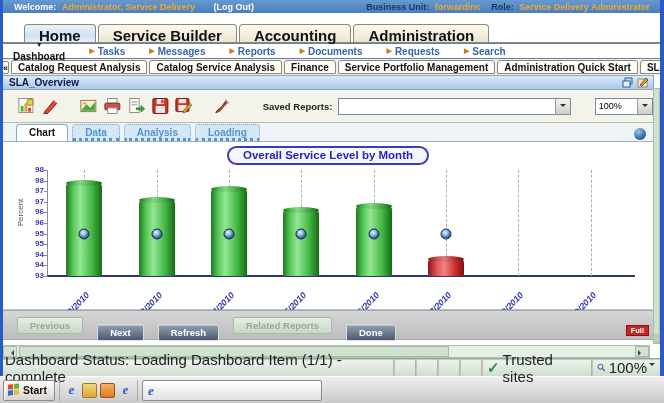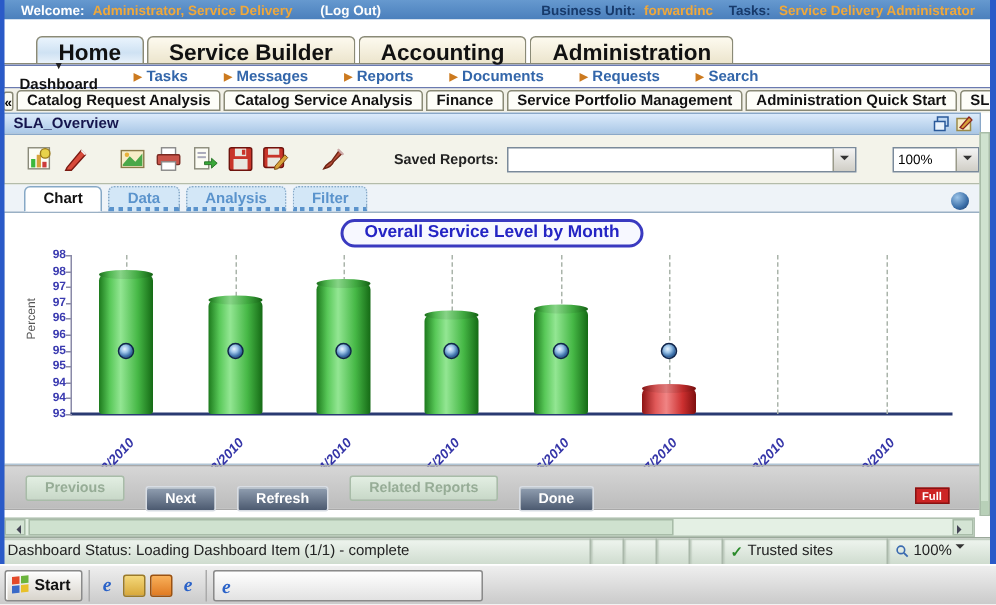--- a/index.html
+++ b/index.html
@@ -70,33 +70,33 @@
   .bar.red { background:linear-gradient(90deg,#8e1414 0%,#e05858 25%,#f08484 45%,#cc3030 75%,#7e0e0e 100%); }
   .bar::before { content:''; position:absolute; top:-3px; left:0; right:0; height:6px; border-radius:50%; background:inherit; filter:brightness(0.92); }
   .marker { position:absolute; width:11px; height:11px; border-radius:50%; transform:translate(-50%,-50%); background:radial-gradient(circle at 40% 35%, #e8f4ff 0%, #9cc4e8 30%, #3a6ea8 62%, #142e58 100%); border:1px solid #10244a; z-index:3; }
   .xlab { position:absolute; font-size:9px; font-weight:bold; font-style:italic; color:#3535a8; transform:rotate(-47deg); transform-origin:right top; white-space:nowrap; }
 
   
   .btn-bar { height:30px; margin:0 10px 0 2px; background:linear-gradient(#d6d6d6,#bcbcbc); border:1px solid #a8a8a8; display:flex; align-items:center; gap:14px; padding-left:14px; position:relative; }
   .btn { font-size:9.5px; font-weight:bold; padding:2px 12px; border-radius:2px; }
   .btn.dark { background:linear-gradient(#92a0b2,#4c5a70); color:#fff; border:1px solid #d8dde4; box-shadow:inset 0 1px 0 #b8c2cc;margin-top:14px; }
   .btn.dis { background:linear-gradient(#e2eee2,#c8d8c8); color:#96ac96; border:1px solid #a8bca8; }
-  .full-badge { position:absolute; right:20px; bottom:3px; background:#cc2424; color:#fff; font-size:7.5px; font-weight:bold; padding:0 4px; line-height:9px; border:1px solid #881212; }
+  .full-badge { position:absolute; right:4px; bottom:3px; background:#cc2424; color:#fff; font-size:7.5px; font-weight:bold; padding:0 4px; line-height:9px; border:1px solid #881212; }
 
   
   .copy-clip { height:5px; overflow:hidden; margin-left:14px; }
   .hscroll { height:13px; margin:0 14px 0 2px; background:#e4f0e4; border:1px solid #b0c0b0; display:flex; align-items:stretch; }
   .hs-btn { width:14px; background:#d4e4d4; border:1px solid #a8bca8; position:relative; }
   .tri-l { position:absolute; left:4px; top:3px; width:0; height:0; border:3px solid transparent; border-right-color:#445; }
   .tri-r { position:absolute; right:4px; top:3px; width:0; height:0; border:3px solid transparent; border-left-color:#445; }
   .hs-thumb { flex:0 0 430px; background:#cfe2cf; border:1px solid #a8bca8; margin-left:2px; }
   .hs-right { margin-left:auto; }
 
   
-  .status-bar { height:18px; background:linear-gradient(#f0f6f0,#cfdccf); border-top:1px solid #9aa89a; display:flex; align-items:center; font-size:10px; color:#222; }
+  .status-bar { height:18px; background:linear-gradient(#f0f6f0,#cfdccf); border-top:1px solid #9aa89a; display:flex; align-items:center; font-size:15px; color:#222; }
   .sb-pane { border-right:1px solid #aab8aa; height:100%; display:flex; align-items:center; padding:0 5px; box-shadow:inset 1px 1px 1px #b8c6b8; }
   .sb-main { flex:1; }
   .sb-sm { width:22px; }
   .sb-check { color:#2a8a2a; font-weight:bold; margin-right:3px; }
   .sb-zoom { width:72px; }
   .mag { width:9px; height:9px; margin-right:3px; }
 
   
   .taskbar { height:27px; background:linear-gradient(#efefef,#cacaca); border-top:1px solid #fff; display:flex; align-items:center; padding:0 3px; gap:4px; }
   .start-btn { height:21px; background:linear-gradient(#fdfdfd,#d8d4cc); border:1px solid #8a8a8a; border-radius:2px; display:flex; align-items:center; gap:3px; padding:0 7px 0 4px; font-size:10.5px; font-weight:bold; color:#111; box-shadow:1px 1px 0 #fff inset; }
@@ -123,21 +123,21 @@
 
   <div class="welcome-bar">
     <span>
       <span class="lbl">Welcome:</span>
       <span class="val">Administrator, Service Delivery</span>
       <span class="logout">(Log Out)</span>
     </span>
     <span>
       <span class="navy">Business Unit:</span>
       <span class="val">forwardinc</span>
-      <span class="navy">Tasks:</span>
+      <span class="navy">Role:</span>
       <span class="val">Service Delivery Administrator</span>
     </span>
   </div>
 
   <div class="tabs-gap"></div>
 
   <div class="main-tabs" id="main-tabs">
       <span class="main-tab active">Home</span>
       <span class="main-tab">Service Builder</span>
       <span class="main-tab">Accounting</span>
@@ -256,21 +256,21 @@
           <i class="tri-dn"></i>
         </span>
     </div>
   </div>
 
   <div class="chart-tabs-row">
     <span id="chart-tabs" style="display:flex;gap:4px;align-items:flex-end;">
         <span class="ctab active">Chart</span>
         <span class="ctab inactive">Data</span>
         <span class="ctab inactive">Analysis</span>
-        <span class="ctab inactive">Filter</span>
+        <span class="ctab inactive">Loading</span>
       </span>
     <span class="help-circ"></span>
   </div>
 
   <div class="chart-area">
     <div class="pill">Overall Service Level by Month</div>
     <div class="plot-wrap">
       <span class="ylab">Percent</span>
       <div class="plot" id="plot">
         <div class="baseline"></div>

